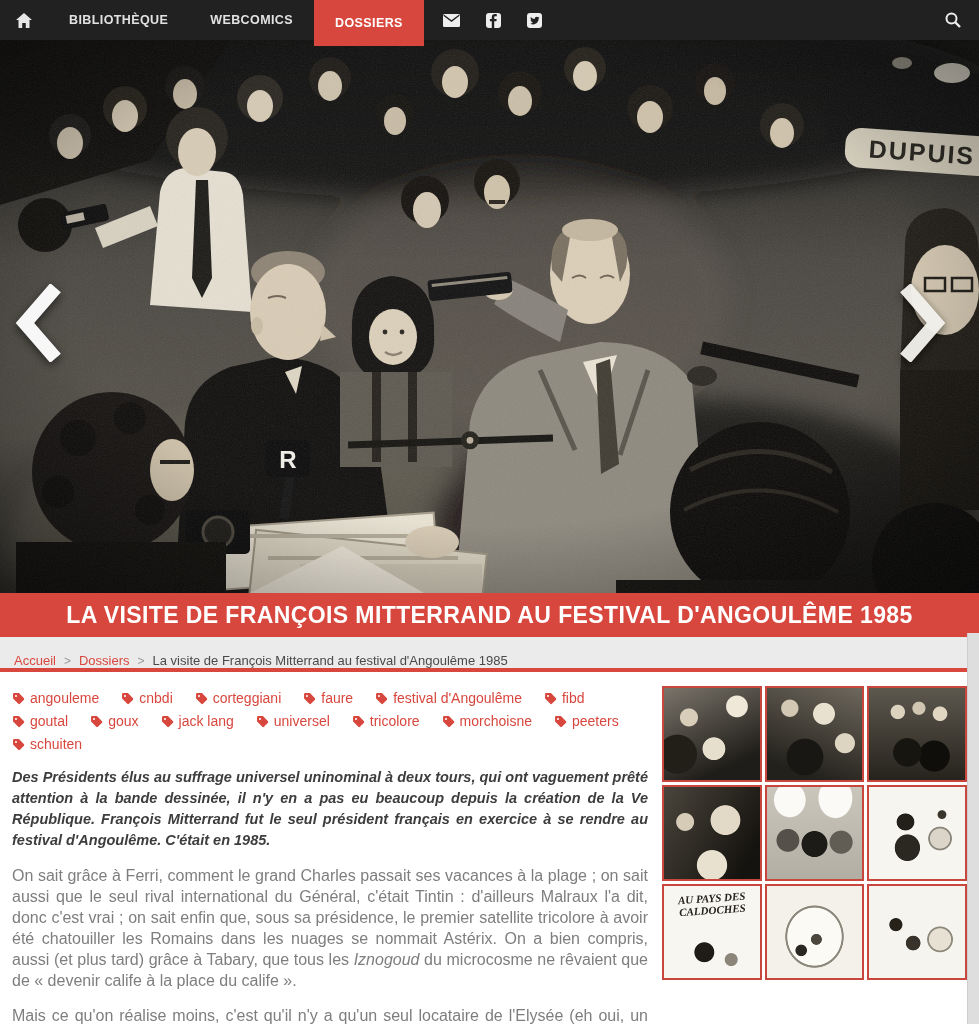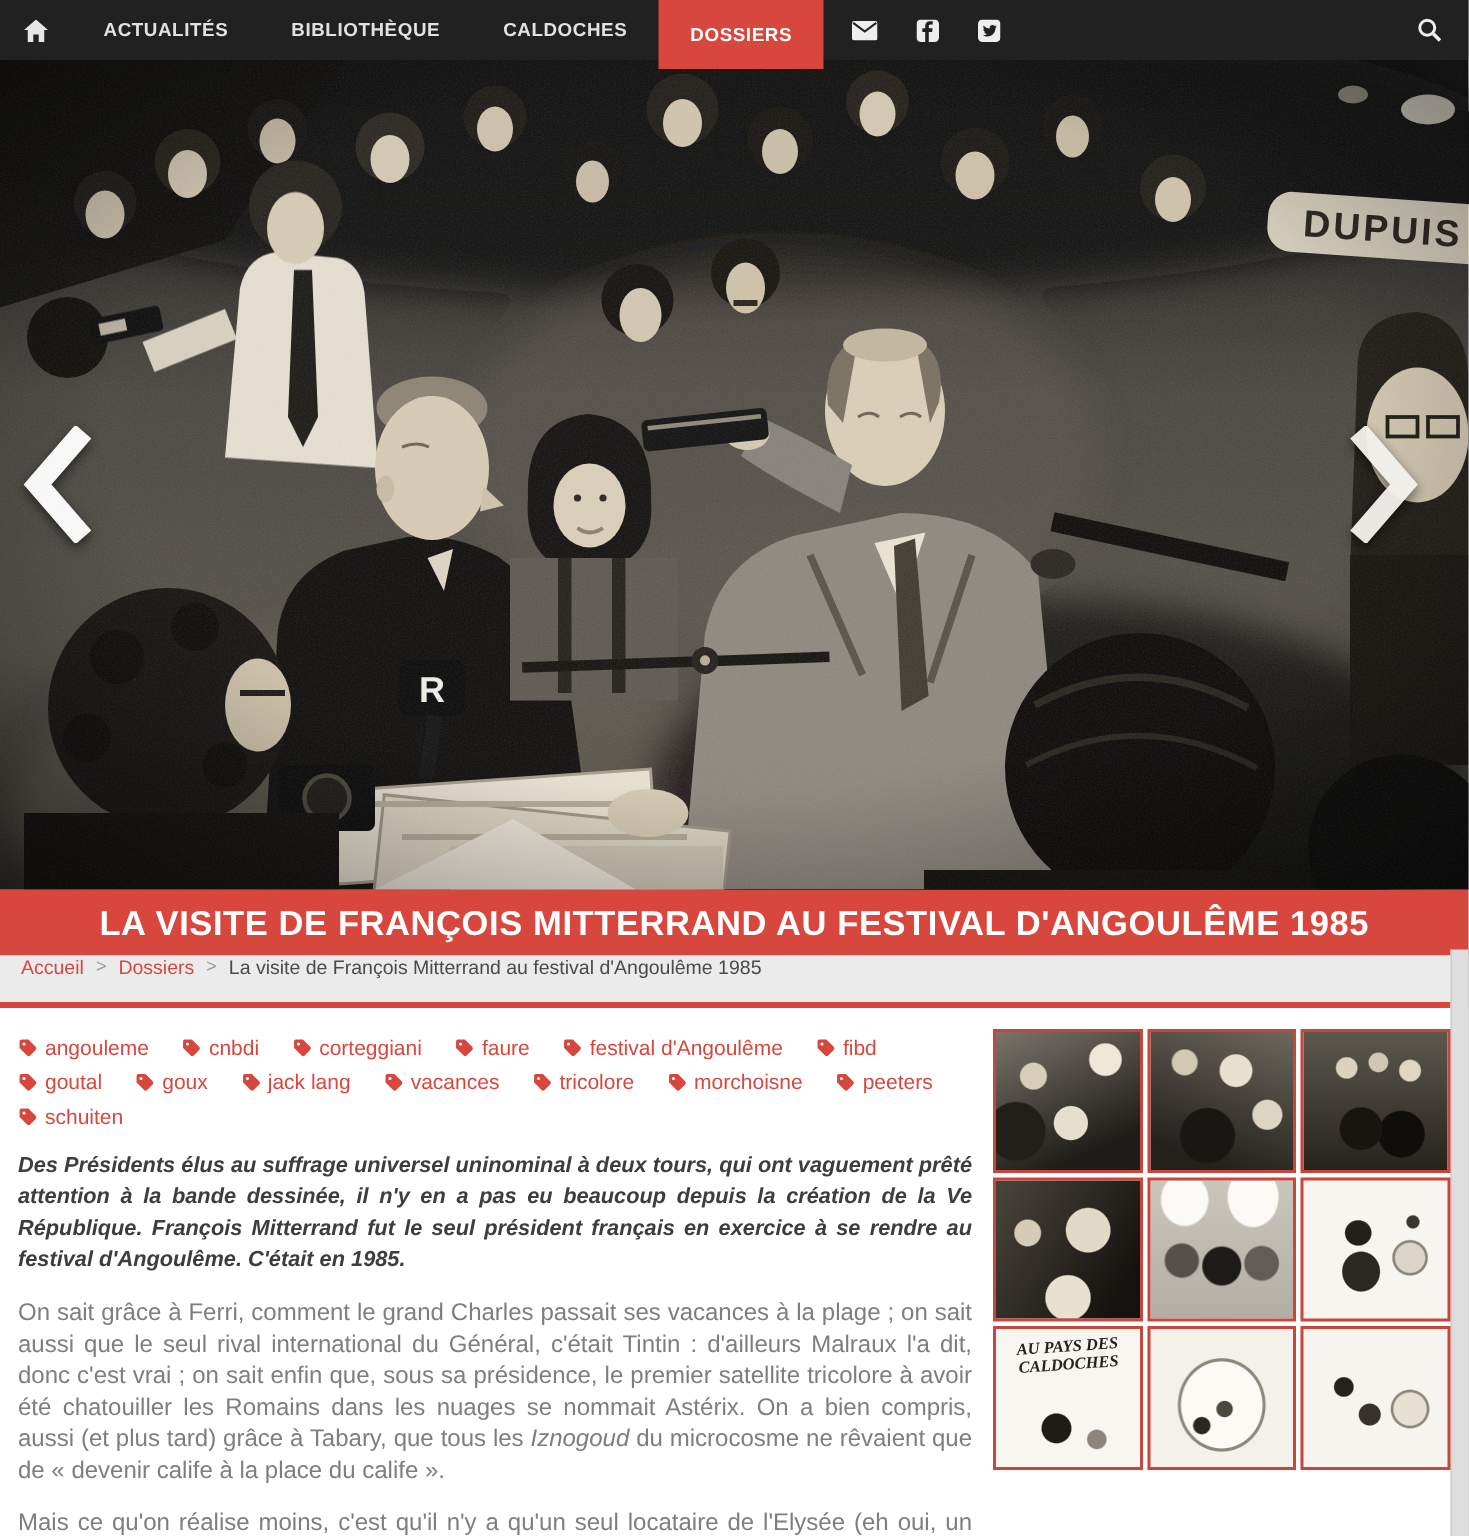--- a/index.html
+++ b/index.html
@@ -27,21 +27,21 @@
   .arrow-btn.prev { left:8px; } .arrow-btn.next { right:26px; }
   .arrow-btn svg { filter:drop-shadow(0 3px 4px rgba(0,0,0,.55)); opacity:.96; }
 
   
   .banner { height:44px; background:var(--accent); display:flex; align-items:center;
     justify-content:center; }
   .banner h1 { color:#fff; font-size:23px; font-weight:700; letter-spacing:.4px; white-space:nowrap; }
 
   
   .crumbbar { height:35px; background:#ebebeb; border-bottom:4px solid var(--accent);
-    display:flex; align-items:flex-start; padding:0 14px; font-size:13px; color:#4a4a4a;
+    display:flex; align-items:flex-end; padding:0 14px; font-size:13px; color:#4a4a4a;
     width:967px; }
   .crumbbar a { color:var(--accent); text-decoration:none; cursor:pointer; }
   .crumbbar .sep { margin:0 8px; color:#999; font-size:12px; }
 
   
   .lower { position:relative; display:flex; padding:14px 0 0 12px; background:#fff; }
   .gutter { position:absolute; right:0; top:-39px; width:12px; height:500px;
     background:#dedede; border-left:1px solid #cdcdcd; }
 
   main { width:636px; }
@@ -119,23 +119,22 @@
 <body>
 
 <nav class="topnav">
   <a class="home-link">
     <span>
       <svg width="16" height="15" viewBox="0 0 16 15">
           <path d="M8 0 L16 7 H13.5 V15 H9.8 V10 H6.2 V15 H2.5 V7 H0 Z" fill="#e6e6e6"></path>
         </svg>
     </span>
   </a>
-  <a class="nav-link">ACTUALITÉS</a>
   <a class="nav-link">BIBLIOTHÈQUE</a>
-  <a class="nav-link">CALDOCHES</a>
+  <a class="nav-link">WEBCOMICS</a>
   <a class="nav-link active">DOSSIERS</a>
   <a class="social-link" style="margin-left:6px">
     <span>
       <svg width="17" height="13" viewBox="0 0 17 13">
           <rect width="17" height="13" rx="1.5" fill="#eee"></rect>
           <path d="M0.8 1.2 L8.5 7 L16.2 1.2" stroke="#212121" stroke-width="1.4" fill="none"></path>
         </svg>
     </span>
   </a>
   <a class="social-link">
@@ -478,21 +477,21 @@
             <path d="M8 1.2 L13.6 6.8 a1.7 1.7 0 0 1 0 2.4 L9.4 13.4 a1.7 1.7 0 0 1 -2.4 0 L1.2 7.6 V2.6 a1.4 1.4 0 0 1 1.4 -1.4 Z" fill="#d8473d"></path>
             <circle cx="4.6" cy="4.6" r="1.2" fill="#fff"></circle>
           </svg>
           <span>jack lang</span>
         </a>
       <a class="tag">
           <svg width="13" height="13" viewBox="0 0 15 15">
             <path d="M8 1.2 L13.6 6.8 a1.7 1.7 0 0 1 0 2.4 L9.4 13.4 a1.7 1.7 0 0 1 -2.4 0 L1.2 7.6 V2.6 a1.4 1.4 0 0 1 1.4 -1.4 Z" fill="#d8473d"></path>
             <circle cx="4.6" cy="4.6" r="1.2" fill="#fff"></circle>
           </svg>
-          <span>vacances</span>
+          <span>universel</span>
         </a>
       <a class="tag">
           <svg width="13" height="13" viewBox="0 0 15 15">
             <path d="M8 1.2 L13.6 6.8 a1.7 1.7 0 0 1 0 2.4 L9.4 13.4 a1.7 1.7 0 0 1 -2.4 0 L1.2 7.6 V2.6 a1.4 1.4 0 0 1 1.4 -1.4 Z" fill="#d8473d"></path>
             <circle cx="4.6" cy="4.6" r="1.2" fill="#fff"></circle>
           </svg>
           <span>tricolore</span>
         </a>
       <a class="tag">
           <svg width="13" height="13" viewBox="0 0 15 15">

